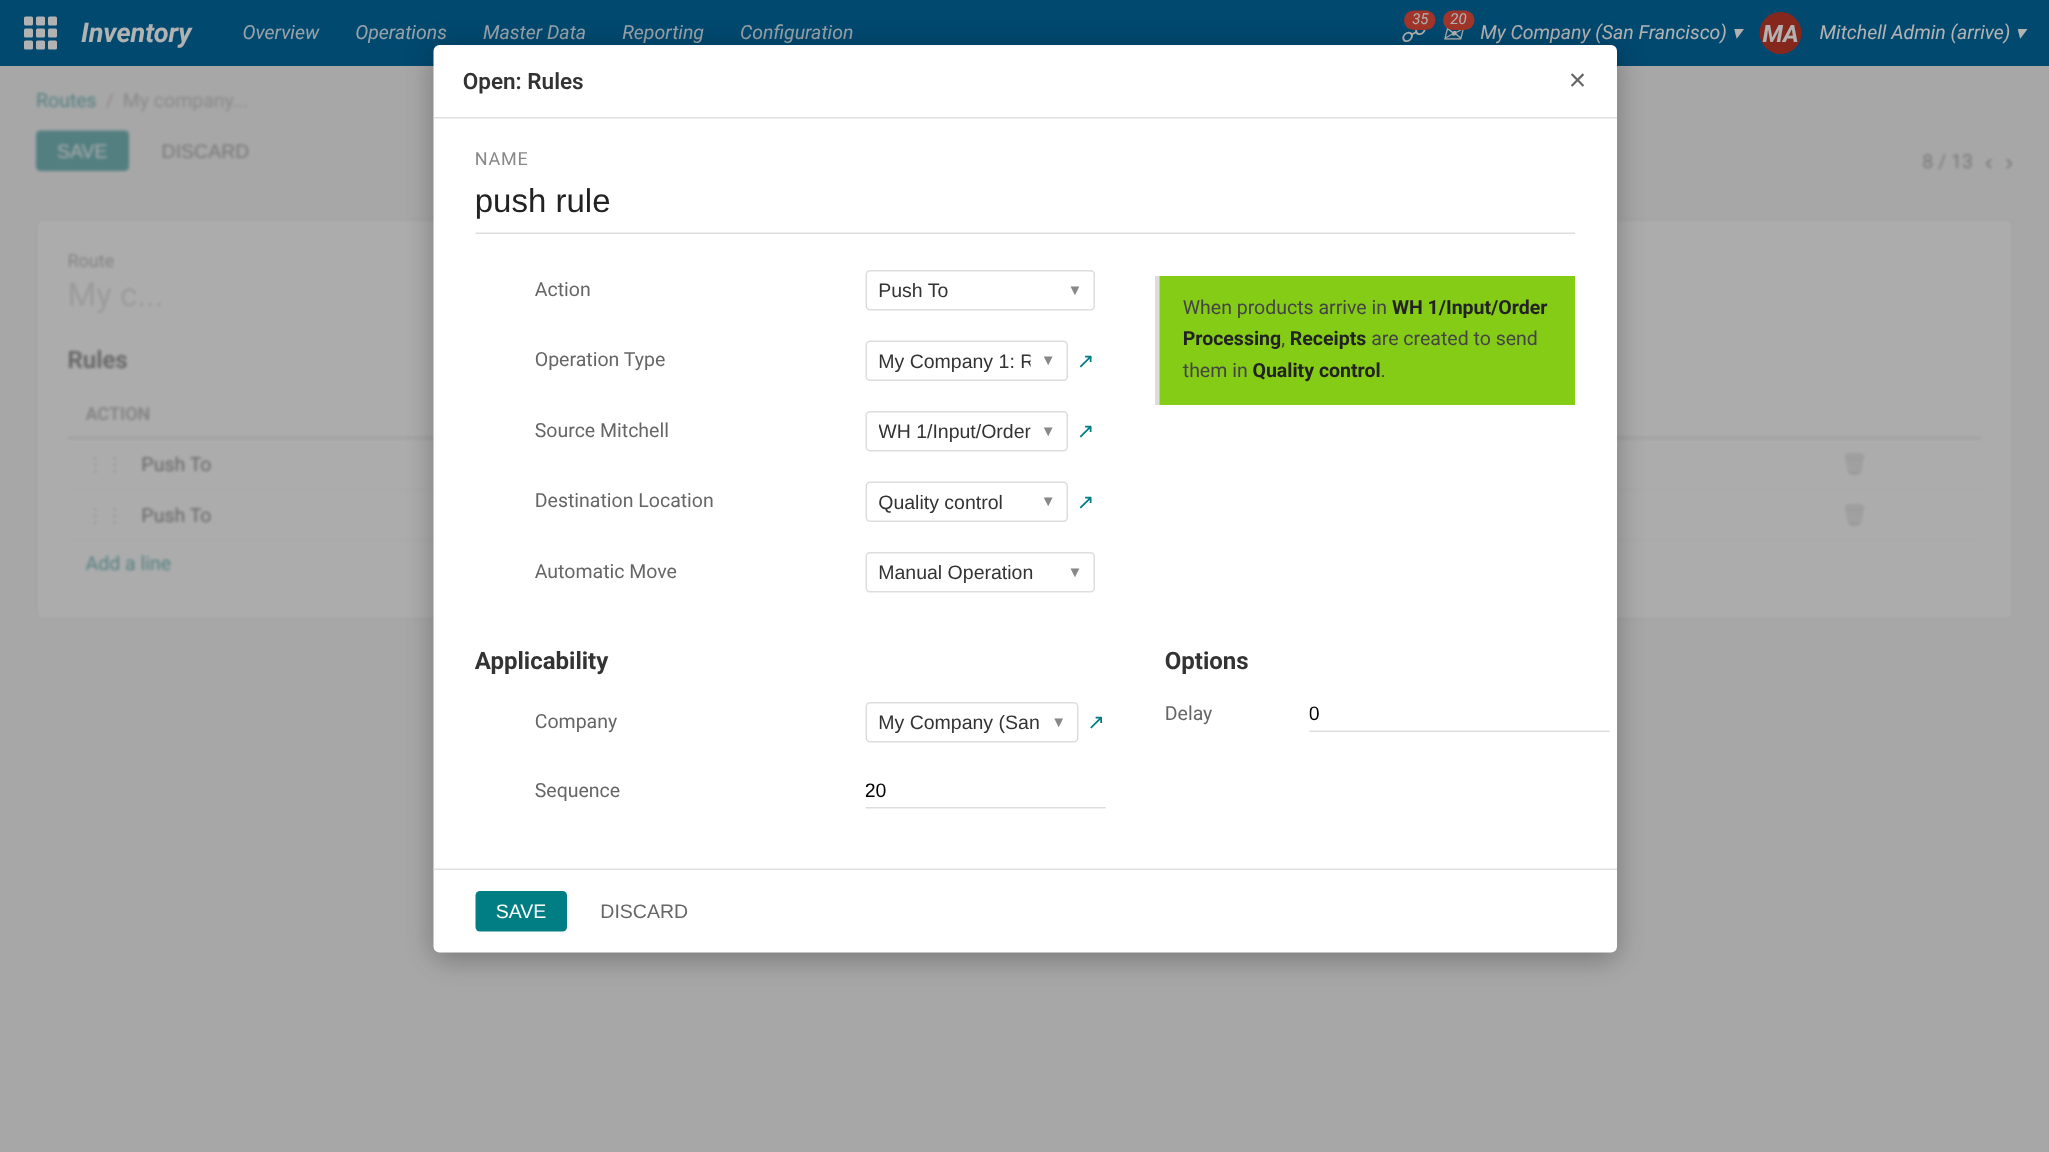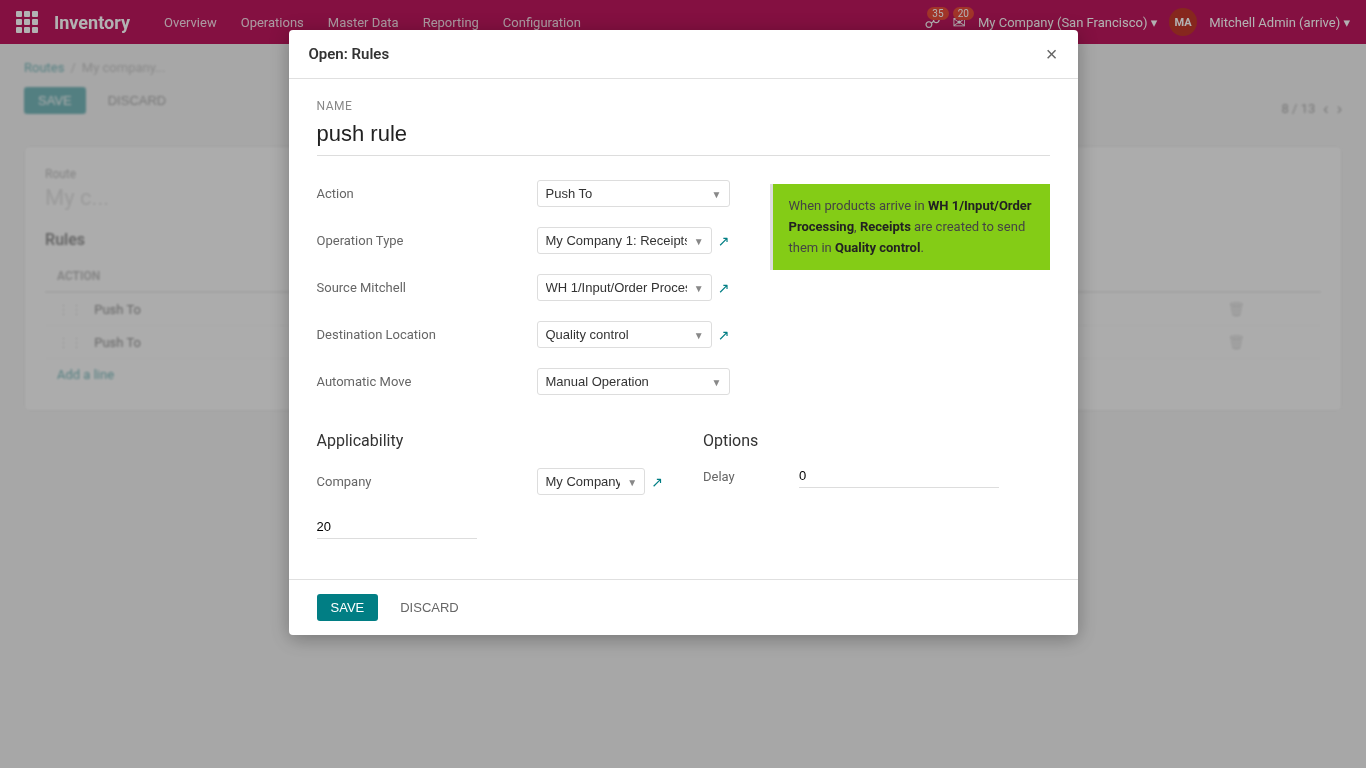--- a/index.html
+++ b/index.html
@@ -1,29 +1,29 @@
 <!DOCTYPE html>
 <html><head>
   <meta charset="utf-8">
   <style>
     * { box-sizing: border-box; margin: 0; padding: 0; }
     body { font-family: -apple-system, BlinkMacSystemFont, 'Segoe UI', Roboto, sans-serif; font-size: 14px; background: #f0f0f0; color: #333; }
 
     
-    .topbar { background: #be185d; height: 44px; display: flex; align-items: center; padding: 0 16px; gap: 16px; position: fixed; top: 0; left: 0; right: 0; z-index: 100; }
+    .topbar { background: #0369a1; height: 44px; display: flex; align-items: center; padding: 0 16px; gap: 16px; position: fixed; top: 0; left: 0; right: 0; z-index: 100; font-style: italic; }
     .topbar-logo { color: white; font-size: 18px; font-weight: bold; display: flex; align-items: center; gap: 10px; }
     .grid-icon { display: grid; grid-template-columns: repeat(3,6px); grid-template-rows: repeat(3,6px); gap: 2px; cursor: pointer; }
     .grid-dot { background: white; border-radius: 1px; }
     .topbar-nav { display: flex; gap: 4px; margin-left: 8px; }
     .topbar-nav a { color: rgba(255,255,255,0.85); text-decoration: none; padding: 4px 10px; font-size: 13px; border-radius: 3px; }
     .topbar-right { margin-left: auto; display: flex; align-items: center; gap: 12px; }
     .topbar-icon { color: white; font-size: 16px; cursor: pointer; position: relative; }
     .badge { background: #e74c3c; color: white; font-size: 10px; border-radius: 10px; padding: 1px 5px; position: absolute; top: -6px; right: -8px; }
     .topbar-user { color: white; font-size: 13px; cursor: pointer; }
-    .avatar { width: 28px; height: 28px; border-radius: 50%; background: #c0392b; display: flex; align-items: center; justify-content: center; color: white; font-size: 11px; font-weight: bold; }
+    .avatar { width: 28px; height: 28px; border-radius: 50%; background: #c0392b; display: flex; align-items: center; justify-content: center; color: white; font-size: 16px; font-weight: bold; }
 
     
     .page { margin-top: 44px; padding: 16px 24px; }
     .breadcrumb { font-size: 13px; color: #666; margin-bottom: 12px; display: flex; align-items: center; gap: 6px; }
     .breadcrumb a { color: #017e84; text-decoration: none; }
     .breadcrumb span { color: #999; }
 
     .page-actions { display: flex; gap: 8px; margin-bottom: 16px; }
     .btn-save { background: #017e84; color: white; border: none; padding: 6px 14px; border-radius: 3px; cursor: pointer; font-size: 13px; font-weight: 500; }
     .btn-discard { background: transparent; color: #666; border: none; padding: 6px 14px; cursor: pointer; font-size: 13px; }
@@ -41,33 +41,33 @@
     .dialog { background: white; border-radius: 4px; width: 789px; box-shadow: 0 4px 20px rgba(0,0,0,0.3); }
     .dialog-header { display: flex; justify-content: space-between; align-items: center; padding: 14px 20px; border-bottom: 1px solid #e0e0e0; }
     .dialog-title { font-size: 15px; font-weight: 600; color: #333; }
     .dialog-close { background: none; border: none; font-size: 20px; cursor: pointer; color: #666; line-height: 1; }
 
     .dialog-body { padding: 20px 28px; }
 
     .field-label { font-size: 12px; color: #888; text-transform: uppercase; letter-spacing: 0.5px; margin-bottom: 4px; }
     .rule-name-input { font-size: 22px; font-weight: 400; border: none; border-bottom: 1px solid #ddd; width: 100%; padding: 4px 0 8px; outline: none; color: #222; margin-bottom: 20px; }
 
-    .form-grid { display: grid; grid-template-columns: 220px 1fr; gap: 12px 0; margin-bottom: 16px; }
+    .form-grid { display: grid; grid-template-columns: 220px 1fr; gap: 12px 0; margin-bottom: 16px; margin-left: 40px; }
     .form-label { display: flex; align-items: center; font-size: 13px; color: #666; padding: 6px 0; }
     .form-field { display: flex; align-items: center; gap: 6px; padding: 4px 0; }
     .select-wrap { position: relative; flex: 1; }
     .select-wrap select { width: 100%; border: 1px solid #ddd; border-radius: 3px; padding: 5px 24px 5px 8px; font-size: 13px; appearance: none; background: white; color: #333; cursor: pointer; outline: none; }
     .select-wrap::after { content: '▼'; font-size: 10px; position: absolute; right: 8px; top: 50%; transform: translateY(-50%); color: #888; pointer-events: none; }
     .ext-link { color: #017e84; font-size: 14px; cursor: pointer; text-decoration: none; }
 
     .description-box { background: #84cc16; border-left: 3px solid #ddd; padding: 12px 16px; font-size: 13px; color: #444; line-height: 1.6; margin-left: 20px; flex: 1; }
     .description-box strong { color: #222; }
 
     .two-col { display: grid; grid-template-columns: 1fr 1fr; gap: 0 40px; margin-top: 8px; }
-    .section-title { font-size: 16px; font-weight: 400; color: #333; margin-bottom: 14px; }
+    .section-title { font-size: 16px; font-weight: 700; color: #333; margin-bottom: 14px; }
     .number-input { border: none; border-bottom: 1px solid #ddd; padding: 4px 0; font-size: 13px; width: 200px; outline: none; }
 
     .dialog-footer { display: flex; gap: 8px; padding: 14px 28px; border-top: 1px solid #e0e0e0; }
 
     
     .bg-section { margin-top: 20px; }
     .bg-section-title { font-size: 16px; font-weight: 600; margin-bottom: 12px; }
     .rules-table { width: 100%; border-collapse: collapse; }
     .rules-table th { text-align: left; font-size: 12px; color: #888; text-transform: uppercase; font-weight: 600; padding: 8px 12px; border-bottom: 2px solid #e0e0e0; }
     .rules-table td { padding: 8px 12px; border-bottom: 1px solid #f0f0f0; font-size: 13px; }
@@ -266,20 +266,21 @@
           <div class="form-grid">
             <div class="form-label">Company</div>
             <div class="form-field">
               <div class="select-wrap">
                 <select>
                   <option>My Company (San Francisco)</option>
                 </select>
               </div>
               <a class="ext-link">↗</a>
             </div>
+            <div class="form-label">Sequence</div>
             <div class="form-field">
               <input type="text" style="border-top: none; border-right: none; border-left: none; border-image: initial; border-bottom: 1px solid rgb(221, 221, 221); padding: 4px 0px; font-size: 13px; width: 160px; outline: none;" value="20">
             </div>
           </div>
         </div>
 
         <div>
           <div class="section-title">Options</div>
           <div style="display:flex; align-items:center; gap:16px;">
             <div style="font-size:13px; color:#666; width:80px;">Delay</div>

